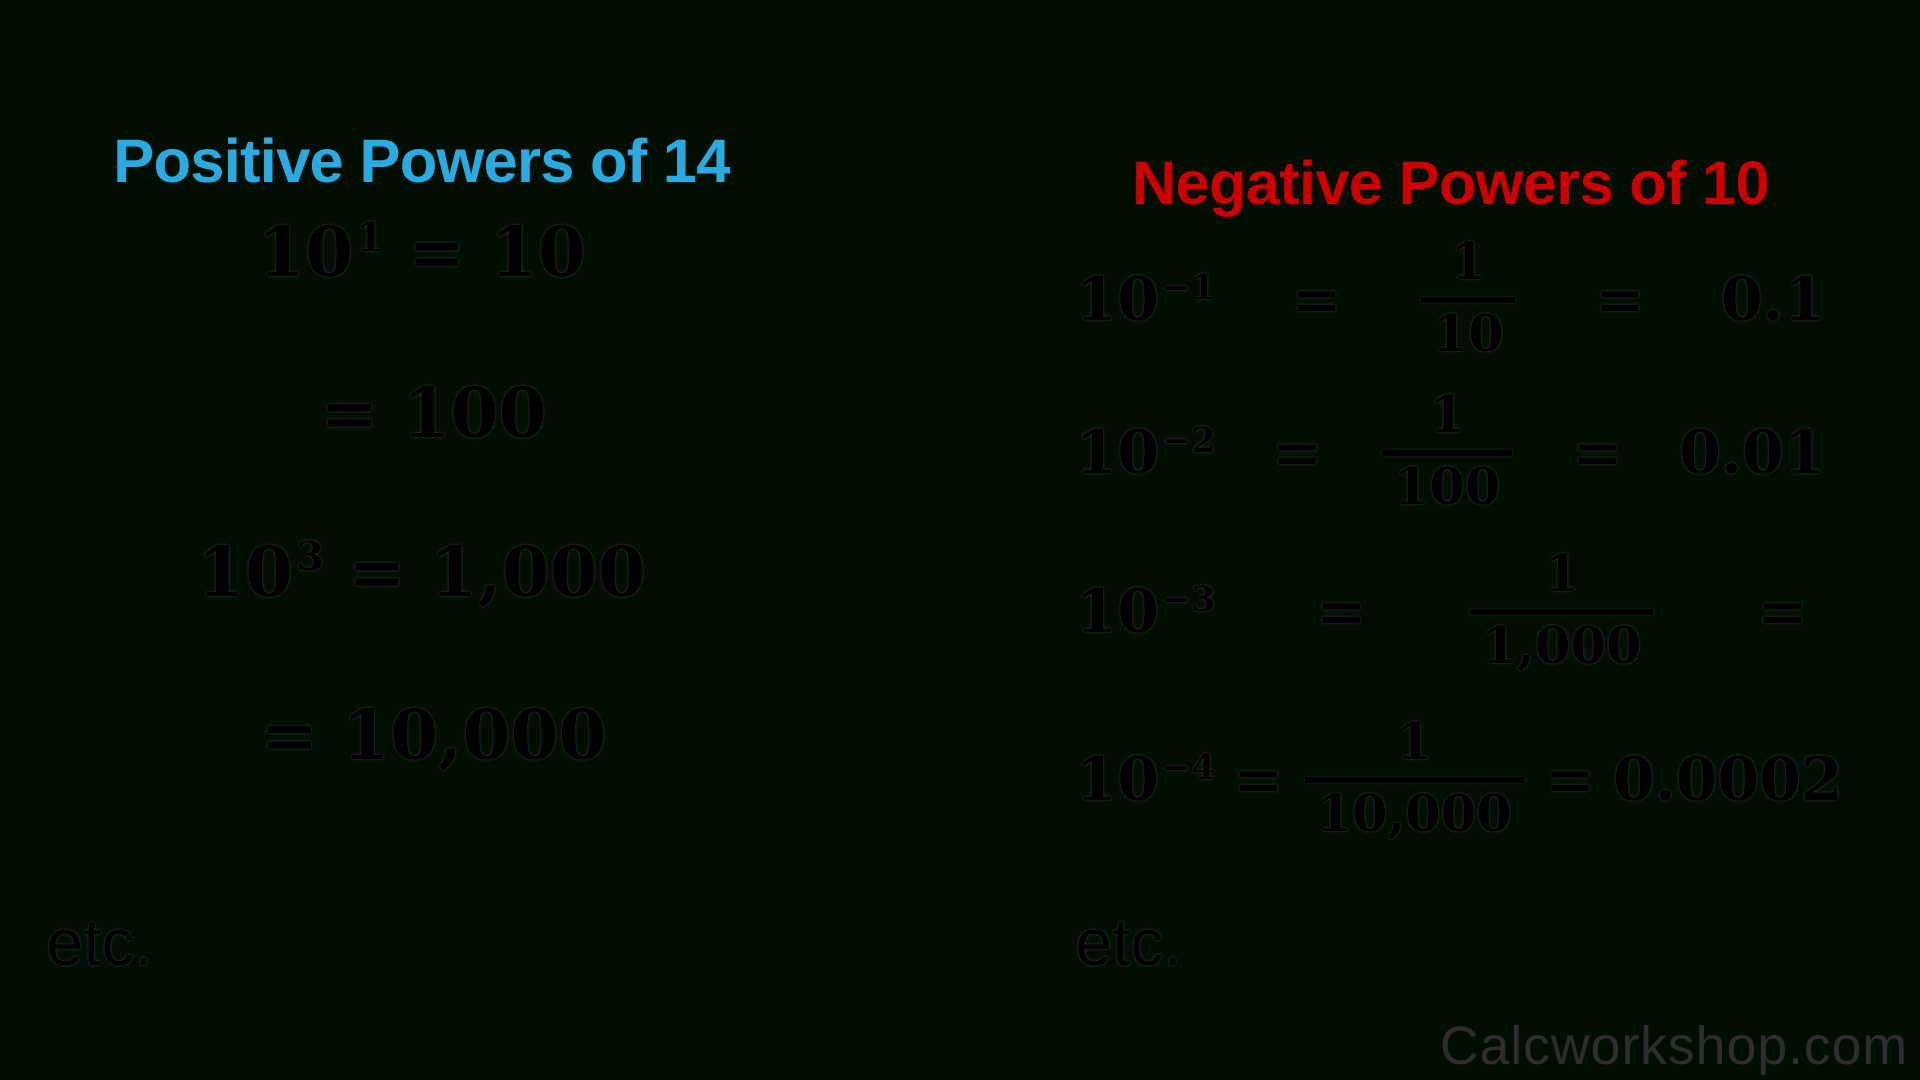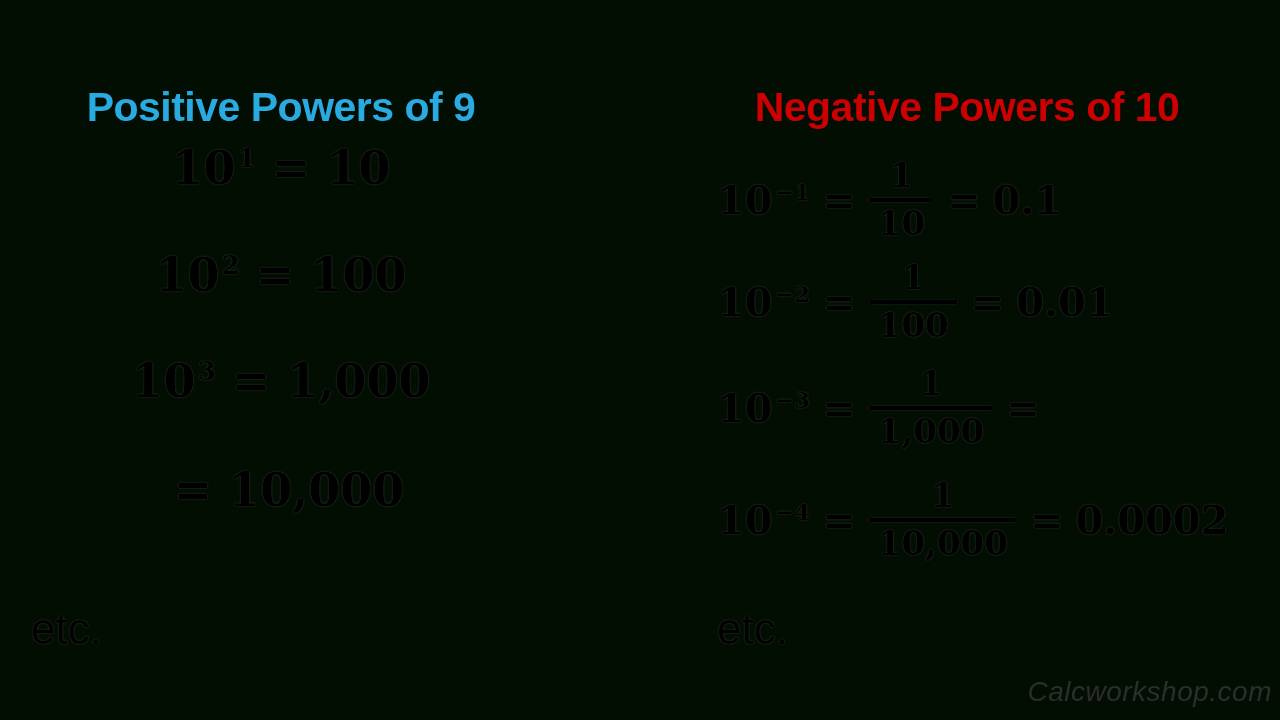--- a/index.html
+++ b/index.html
@@ -11,41 +11,41 @@
     font-family:"DejaVu Serif", serif;
   }
   .heading {
     position:absolute; top:84px; width:500px;
     text-align:center;
     font-family:"Liberation Sans", sans-serif;
     font-weight:bold; font-size:41px; letter-spacing:-0.5px;
     white-space:nowrap;
   }
   .heading.pos { left:31px; color:var(--positive-heading, #29abe2); }
-  .heading.neg { left:717px; color:var(--negative-heading, #cc0000); }
+  .heading.neg { left:717px; color:var(--negative-heading, #cc0000);margin-top:15px; }
 
   .math-ink {
     color:var(--math-text, #000000);
     text-shadow:0 0 1px rgba(130,150,130,0.40), 0 0 3px rgba(90,110,90,0.22);
   }
 
   .prow {
     position:absolute; left:31px; width:500px; height:60px;
     display:flex; justify-content:center; align-items:center;
     font-size:46px; font-weight:bold; white-space:nowrap;
   }
   .prow .eq { margin:0 16px; }
   .sup {
     font-size:0.58em; position:relative; top:-0.62em; margin-left:2px;
     font-weight:bold;
   }
 
   .nrow {
     position:absolute; left:717px; width:500px; height:115px;
-    display:flex; justify-content:flex-start; align-items:center;
+    display:flex; justify-content:space-between; align-items:center;
     font-size:40px; font-weight:bold; white-space:nowrap;
   }
   .nrow .eq { margin:0 12px; }
   .frac {
     display:inline-flex; flex-direction:column; align-items:center;
     font-size:34px; line-height:1.15; margin:0 2px;
   }
   .frac .bar {
     width:100%; height:4px;
     background:var(--math-text, #000000);
@@ -58,40 +58,38 @@
     position:absolute; width:500px; top:604px; height:52px;
     font-family:"Liberation Sans", sans-serif;
     font-size:44px; font-weight:500;
   }
   .etc.left { left:31px; }
   .etc.right { left:717px; }
 
   .watermark {
     position:absolute; top:676px; right:8px;
     font-family:"Liberation Sans", sans-serif;
-    font-weight:300; font-size:28px; letter-spacing:0.5px;
+    font-weight:300; font-size:36px; letter-spacing:0.5px;
     color:var(--watermark, #2d2d2d);
-    font-style:italic;
   }
 </style>
 </head>
 <body>
 
 <div class="canvas">
 
-  <div class="heading pos">Positive Powers of 9</div>
+  <div class="heading pos">Positive Powers of 14</div>
   <div class="heading neg">Negative Powers of 10</div>
 
   <div class="prow math-ink" style="top:138px">
     <span><span>10</span><span class="sup">1</span></span>
     <span class="eq">=</span>
     <span>10</span>
   </div>
   <div class="prow math-ink" style="top:245px">
-    <span><span>10</span><span class="sup">2</span></span>
     <span class="eq">=</span>
     <span>100</span>
   </div>
   <div class="prow math-ink" style="top:351px">
     <span><span>10</span><span class="sup">3</span></span>
     <span class="eq">=</span>
     <span>1,000</span>
   </div>
   <div class="prow math-ink" style="top:460px">
     <span class="eq">=</span>

